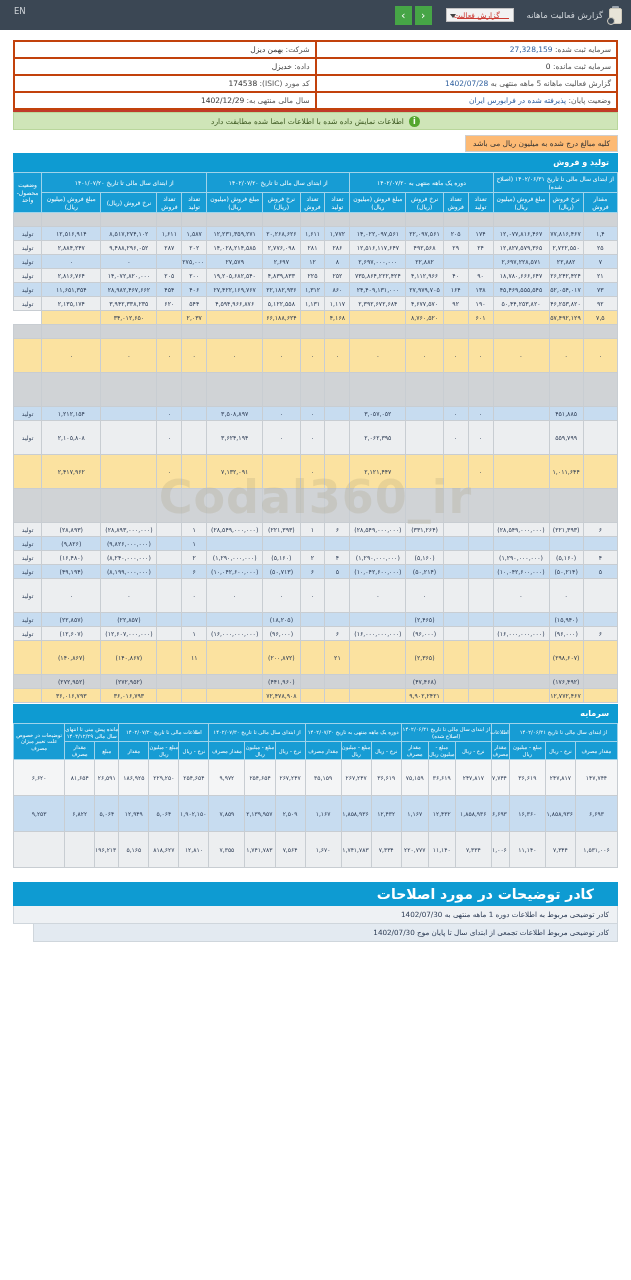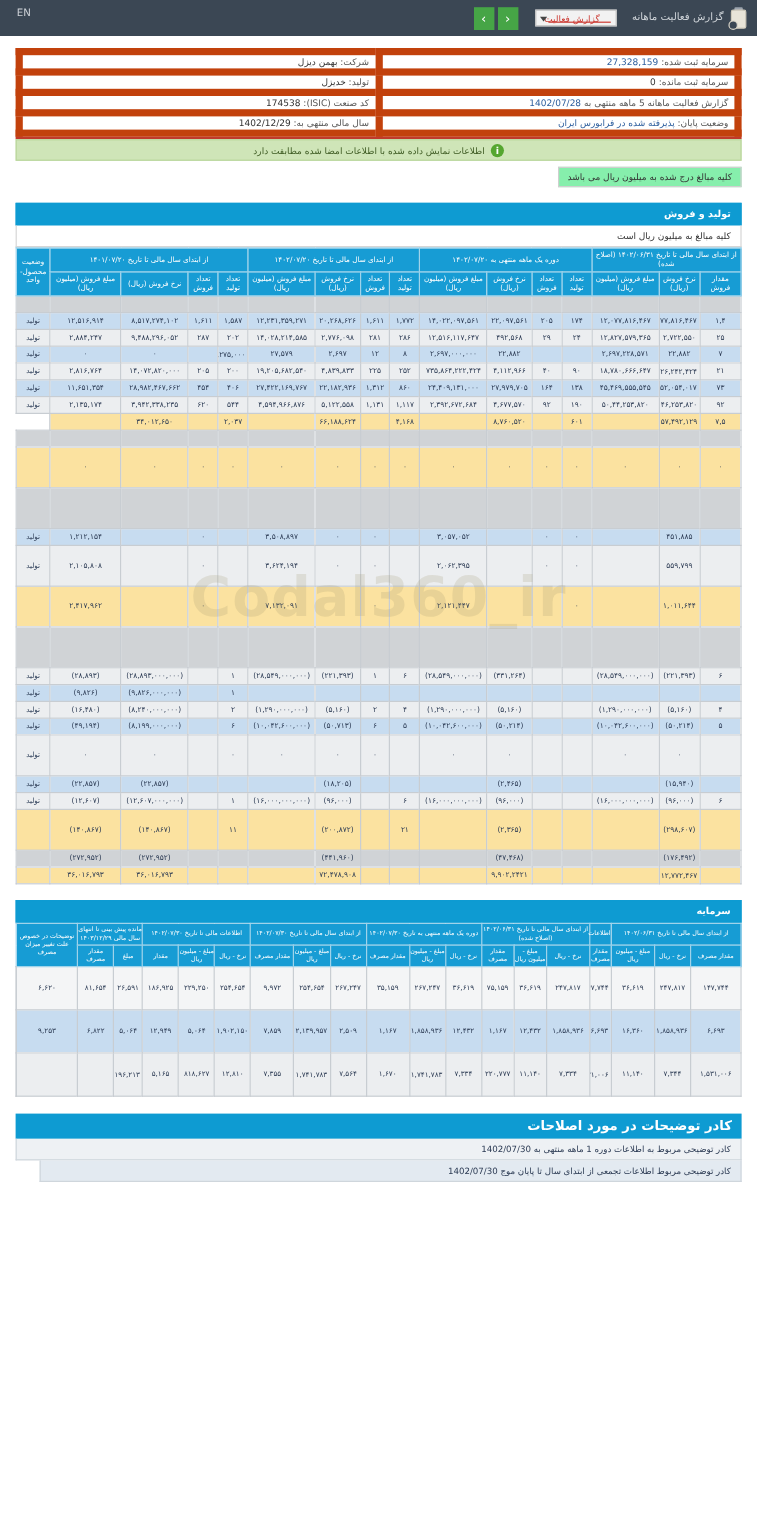--- a/index.html
+++ b/index.html
@@ -63,46 +63,46 @@
   }
   .lang-toggle .bar { width: 11px; height: 1px; background: #cdd2d7; margin: 2px auto 0; }
 
   
   .sheet { padding: 0 13px; }
   .info-table {
     width: 100%; border-collapse: collapse; margin-top: 10px;
     border: 1px solid #d6d6d6; background: #fff;
   }
   .info-table td {
-    border: 6px solid #c2410c; height: 17px; padding: 1px 5px;
+    border: 2px solid #c2410c; height: 17px; padding: 1px 5px;
     font-size: 7.5px; color: #444; vertical-align: middle;
   }
   .info-table td.r { width: 50%; }
   .lbl { color: #555; }
   .val { color: #333; }
   .val-blue { color: #2e5f9e; }
 
   .redline { height: 2px; background: #c0392b; }
   .green-banner {
     background: #cfe5b8; border: 1px solid #b9d69c; height: 18px;
     display: flex; align-items: center; justify-content: center; gap: 5px;
     font-size: 7.5px; color: #3d5a22;
   }
   .green-banner .i-icon {
     width: 11px; height: 11px; border-radius: 50%; background: #55a630;
     color: #fff; font-size: 8px; font-weight: bold; line-height: 11px;
     text-align: center; flex: none;
   }
   .note-box {
-    margin-top: 5px; border: 1px solid #cfcfcf; background: #86efac;
+    margin-top: 5px; border: 1px solid #cfcfcf; background: #fdba74;
     display: inline-block; padding: 3px 7px; font-size: 7.5px; color: #333;
   }
 
   
-  .section { margin-top: 13px; }
+  .section { margin-top: 1px; }
   .section-head {
     background: #0e9bd2; color: #fff; font-size: 8px; font-weight: bold;
     padding: 4px 8px; border: 1px solid #0e9bd2;
   }
   .section-sub {
     border: 1px solid #d6d6d6; border-top: none; background: #fff;
     font-size: 7.5px; color: #333; padding: 4px 8px;
   }
 
   
@@ -129,22 +129,22 @@
   
   .et th { font-size: 5.3px; padding: 2px 0; }
   .et td { font-size: 6px; height: 36px; }
   .et .r-band td { background: #c7dcf0; }
   .et .r-plain td { background: #eceef0; }
   .et .r-white td { background: #f4f5f6; }
 
   
   .footnotes { margin-top: 14px; margin-bottom: 16px; }
   .fn-head {
-    background: #0e9bd2; color: #fff; font-size: 11px; font-weight: bold;
-    padding: 4px 8px;
+    background: #0e9bd2; color: #fff; font-size: 14px; font-weight: bold;
+    padding: 4px 24px;
   }
   .fn-row {
     border: 1px solid #cfd6dc; border-top: none; background: #eef1f4;
     font-size: 7.2px; color: #2b3a53; padding: 4px 8px;
   }
   .fn-row.alt { background: #e3eaf1; margin-left: 20px; }
 
   
   .wm {
     position: absolute; top: 470px; left: 0; right: 0; text-align: center;
@@ -193,31 +193,31 @@
           <span class="lbl">شرکت:</span>
           <span class="val">بهمن دیزل</span>
         </td>
       </tr>
       <tr>
         <td class="r">
           <span class="lbl">سرمایه ثبت مانده:</span>
           <span class="val">0</span>
         </td>
         <td class="r">
-          <span class="lbl">تولید:</span>
+          <span class="lbl">داده:</span>
           <span class="val">خدیزل</span>
         </td>
       </tr>
       <tr>
         <td class="r">
           <span class="lbl">گزارش فعالیت ماهانه  5 ماهه منتهی به</span>
           <span class="val-blue">1402/07/28</span>
         </td>
         <td class="r">
-          <span class="lbl">کد صنعت (ISIC):</span>
+          <span class="lbl">کد مورد (ISIC):</span>
           <span class="val">174538</span>
         </td>
       </tr>
       <tr>
         <td class="r">
           <span class="lbl">وضعیت پایان:</span>
           <span class="val-blue">پذیرفته شده در فرابورس ایران</span>
         </td>
         <td class="r">
           <span class="lbl">سال مالی منتهی به:</span>
@@ -230,21 +230,20 @@
   <div class="redline"></div>
   <div class="green-banner">
     <span class="i-icon">i</span>
     <span>اطلاعات نمایش داده شده با اطلاعات امضا شده مطابقت دارد</span>
   </div>
   <div class="note-box">کلیه مبالغ درج شده به میلیون ریال می باشد</div>
 
   
   <div class="section">
     <div class="section-head">تولید و فروش</div>
-    <div class="section-sub">کلیه مبالغ به میلیون ریال است</div>
   </div>
 
   <table class="dt" id="sales-table">
     <colgroup>
       <col style="width:5.5%">
         <col style="width:5.5%">
         <col style="width:9%">
         <col style="width:4%">
         <col style="width:4%">
       <col style="width:6%">

